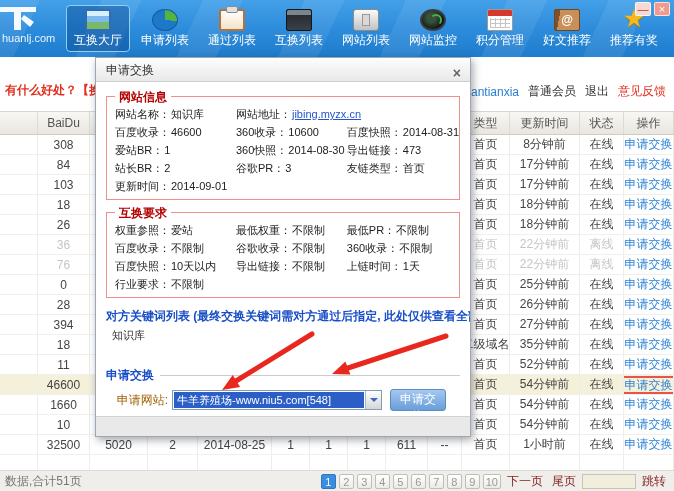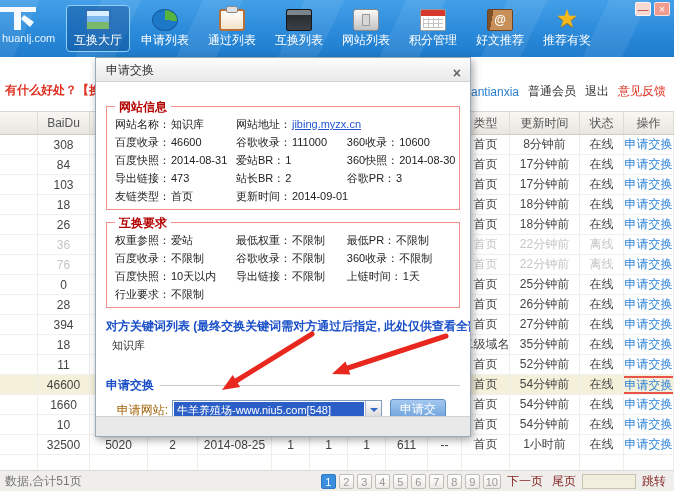--- a/index.html
+++ b/index.html
@@ -97,21 +97,21 @@
   .pg.active{background:#3b8ede;border-color:#2f78c0;color:#fff;}
   .pg-text{color:#7f1d1d;margin:0 3px;cursor:pointer;}
   .jump-input{width:54px;height:15px;border:1px solid #c8c4b0;background:#f2eedd;outline:none;font-size:11px;}
 
   
   .dialog{position:absolute;left:95px;top:57px;width:376px;height:380px;background:#fff;
     border:1px solid #9aa8b8;box-shadow:2px 3px 8px rgba(0,0,0,.35);z-index:20;}
   .dlg-title{height:24px;line-height:24px;padding:0 10px;color:#333;
     background:linear-gradient(#fdfdfd,#e9e9e9);border-bottom:1px solid #d0d0d0;}
   .dlg-close{position:absolute;right:9px;top:3px;color:#666;font-size:14px;font-weight:bold;cursor:pointer;}
-  .dlg-body{position:relative;padding:12px 10px;height:336px;overflow:hidden;}
+  .dlg-body{position:relative;padding:2px 10px;height:336px;overflow:hidden;}
   .fs{position:relative;border:1px solid #f0908a;margin-top:12px;padding:8px 8px 4px;}
   .fs-legend{position:absolute;top:-8px;left:8px;background:#fff;padding:0 4px;
     color:#b30000;font-weight:bold;font-size:12px;}
   .fs-grid{display:grid;grid-template-columns:36% 33% 31%;}
   .cell{line-height:18px;font-size:11px;color:#222;white-space:nowrap;}
   .clabel{color:#222;}
   .cval{margin-left:1px;}
   .cval.link{color:#2255cc;text-decoration:underline;cursor:pointer;}
   .sec{margin-top:10px;}
   .sec-head{display:flex;align-items:center;gap:6px;}
@@ -171,20 +171,24 @@
         <div class="tb-item">
           <span class="tbicon ic-exchange"></span>
           <span class="tb-label">互换列表</span>
         </div>
 
         <div class="tb-item">
           <span class="tbicon ic-sites"></span>
           <span class="tb-label">网站列表</span>
         </div>
 
+        <div class="tb-item">
+          <span class="tbicon ic-monitor"></span>
+          <span class="tb-label">网站监控</span>
+        </div>
 
         <div class="tb-item">
           <span class="tbicon ic-points"></span>
           <span class="tb-label">积分管理</span>
         </div>
 
         <div class="tb-item">
           <span class="tbicon ic-articles"></span>
           <span class="tb-label">好文推荐</span>
         </div>
@@ -596,21 +600,20 @@
         <div class="fs-grid">
 
             <div class="cell"><span class="clabel">网站名称：</span><span class="cval">知识库</span></div>
 
             <div class="cell"><span class="clabel">网站地址：</span><span class="cval link">jibing.myzx.cn</span></div>
 
             <div class="cell"><span class="clabel"></span><span class="cval"></span></div>
 
             <div class="cell"><span class="clabel">百度收录：</span><span class="cval">46600</span></div>
 
-            <div class="cell"><span class="clabel">谷歌收录：</span><span class="cval">111000</span></div>
 
             <div class="cell"><span class="clabel">360收录：</span><span class="cval">10600</span></div>
 
             <div class="cell"><span class="clabel">百度快照：</span><span class="cval">2014-08-31</span></div>
 
             <div class="cell"><span class="clabel">爱站BR：</span><span class="cval">1</span></div>
 
             <div class="cell"><span class="clabel">360快照：</span><span class="cval">2014-08-30</span></div>
 
             <div class="cell"><span class="clabel">导出链接：</span><span class="cval">473</span></div>

